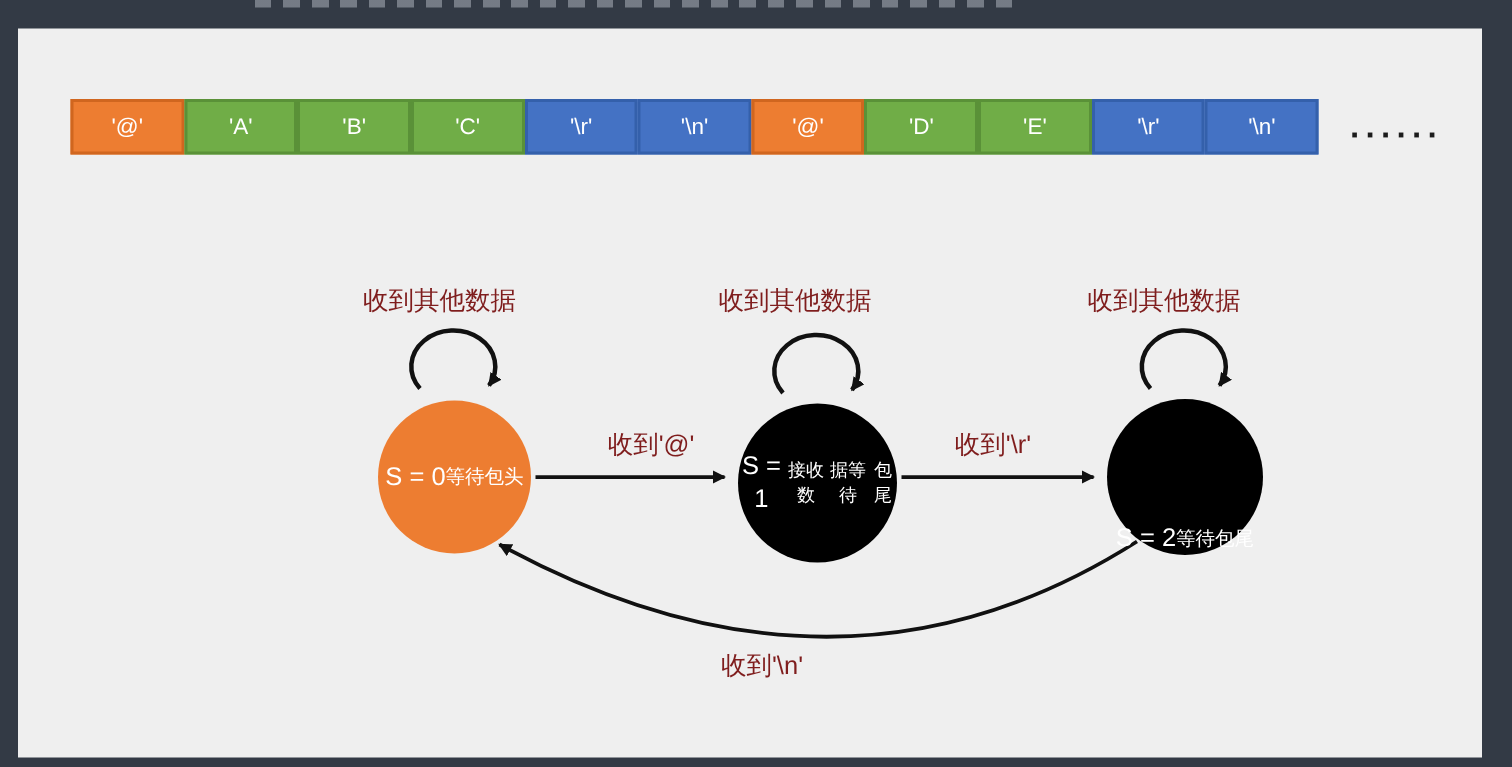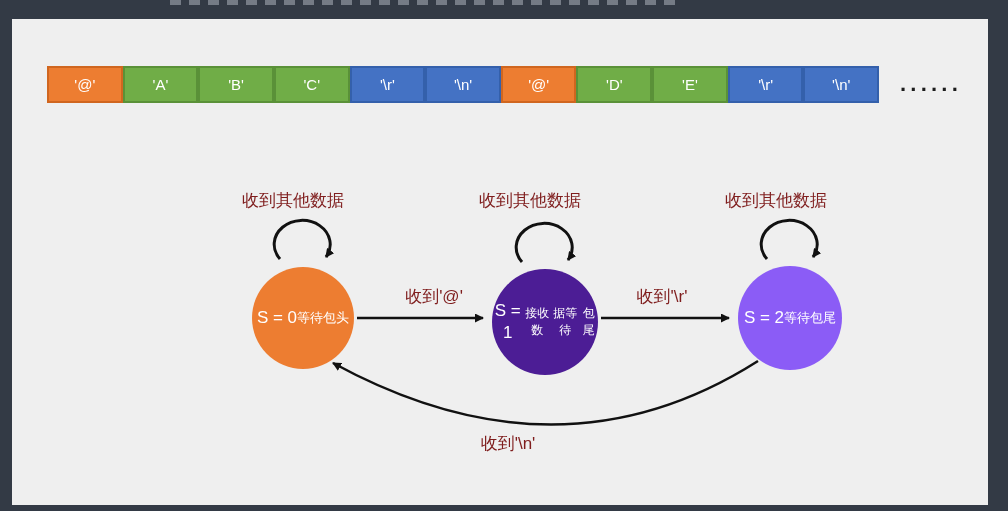--- a/index.html
+++ b/index.html
@@ -107,27 +107,27 @@
     <path d="M 345 299 L 471 299" fill="none" stroke="#111111" stroke-width="2.5" marker-end="url(#ah)"></path>
     <path d="M 589 299 L 717 299" fill="none" stroke="#111111" stroke-width="2.5" marker-end="url(#ah)"></path>
     <path d="M 746 342 Q 548 468 321 344" fill="none" stroke="#111111" stroke-width="2.5" marker-end="url(#ah)"></path>
   </svg>
 
   <div class="state" id="state-s0" style="background: rgb(237, 125, 49);">
     <div class="ln-big">S = 0</div>
     <div class="ln-mid">等待</div>
     <div class="ln-mid">包头</div>
   </div>
-  <div class="state" id="state-s1" style="background: #4c1d95;">
+  <div class="state" id="state-s1" style="background: #000000;">
     <div class="ln-big">S = 1</div>
     <div class="ln-small">接收数</div>
     <div class="ln-small">据等待</div>
     <div class="ln-small">包尾</div>
   </div>
-  <div class="state" id="state-s2" style="background: #8b5cf6;">
+  <div class="state" id="state-s2" style="background: #000000; align-items: flex-end;">
     <div class="ln-big">S = 2</div>
     <div class="ln-mid">等待</div>
     <div class="ln-mid">包尾</div>
   </div>
 
   <div class="lbl" id="loop-label-0">收到其他数据</div>
   <div class="lbl" id="loop-label-1">收到其他数据</div>
   <div class="lbl" id="loop-label-2">收到其他数据</div>
   <div class="lbl" id="t01-label">收到'@'</div>
   <div class="lbl" id="t12-label">收到'\r'</div>

